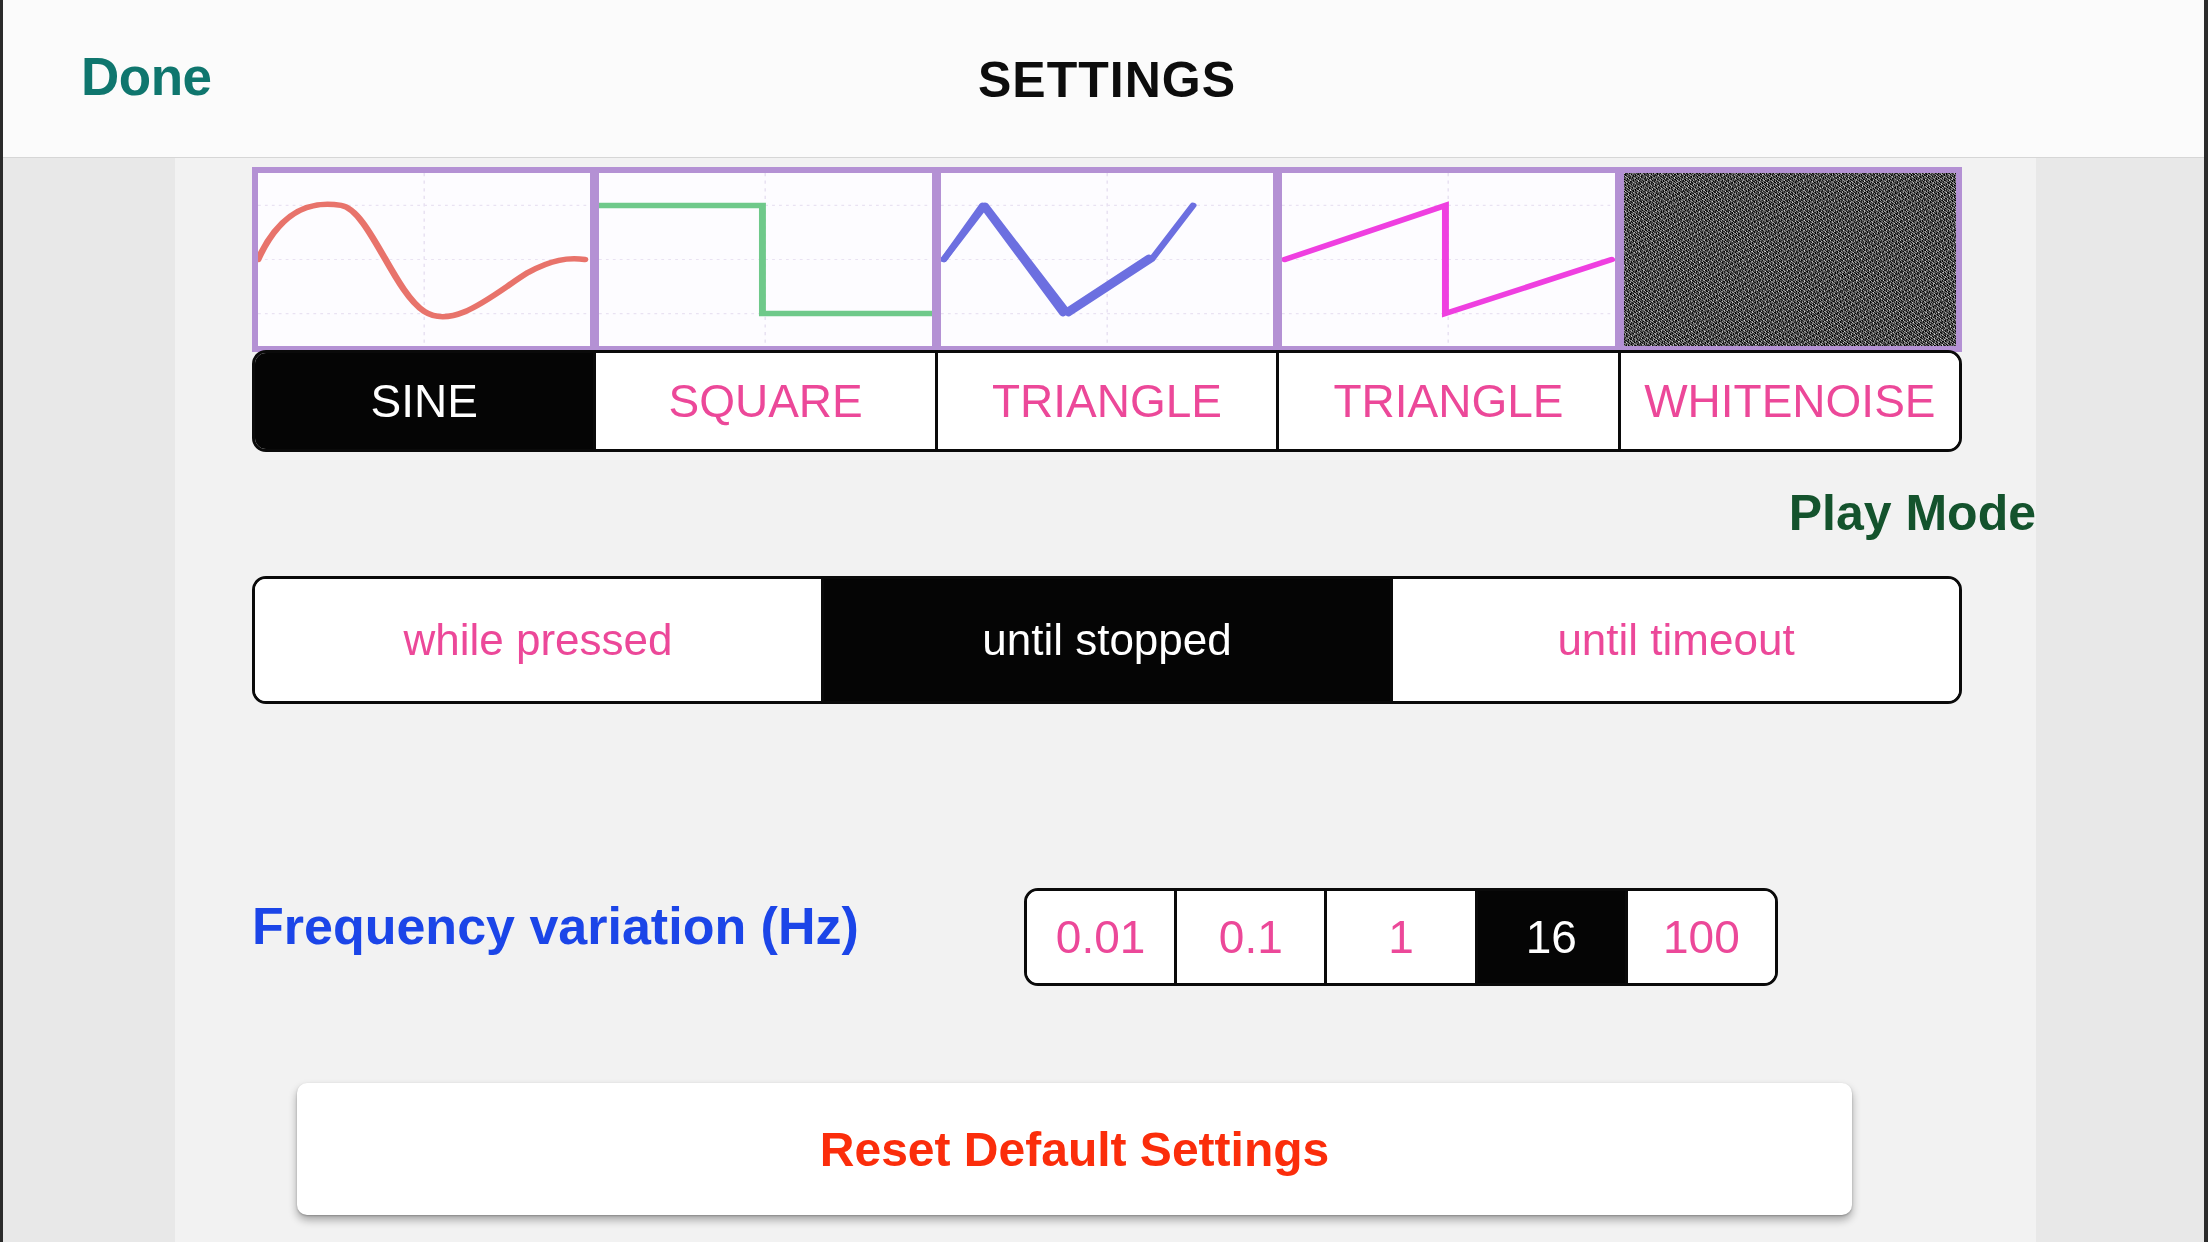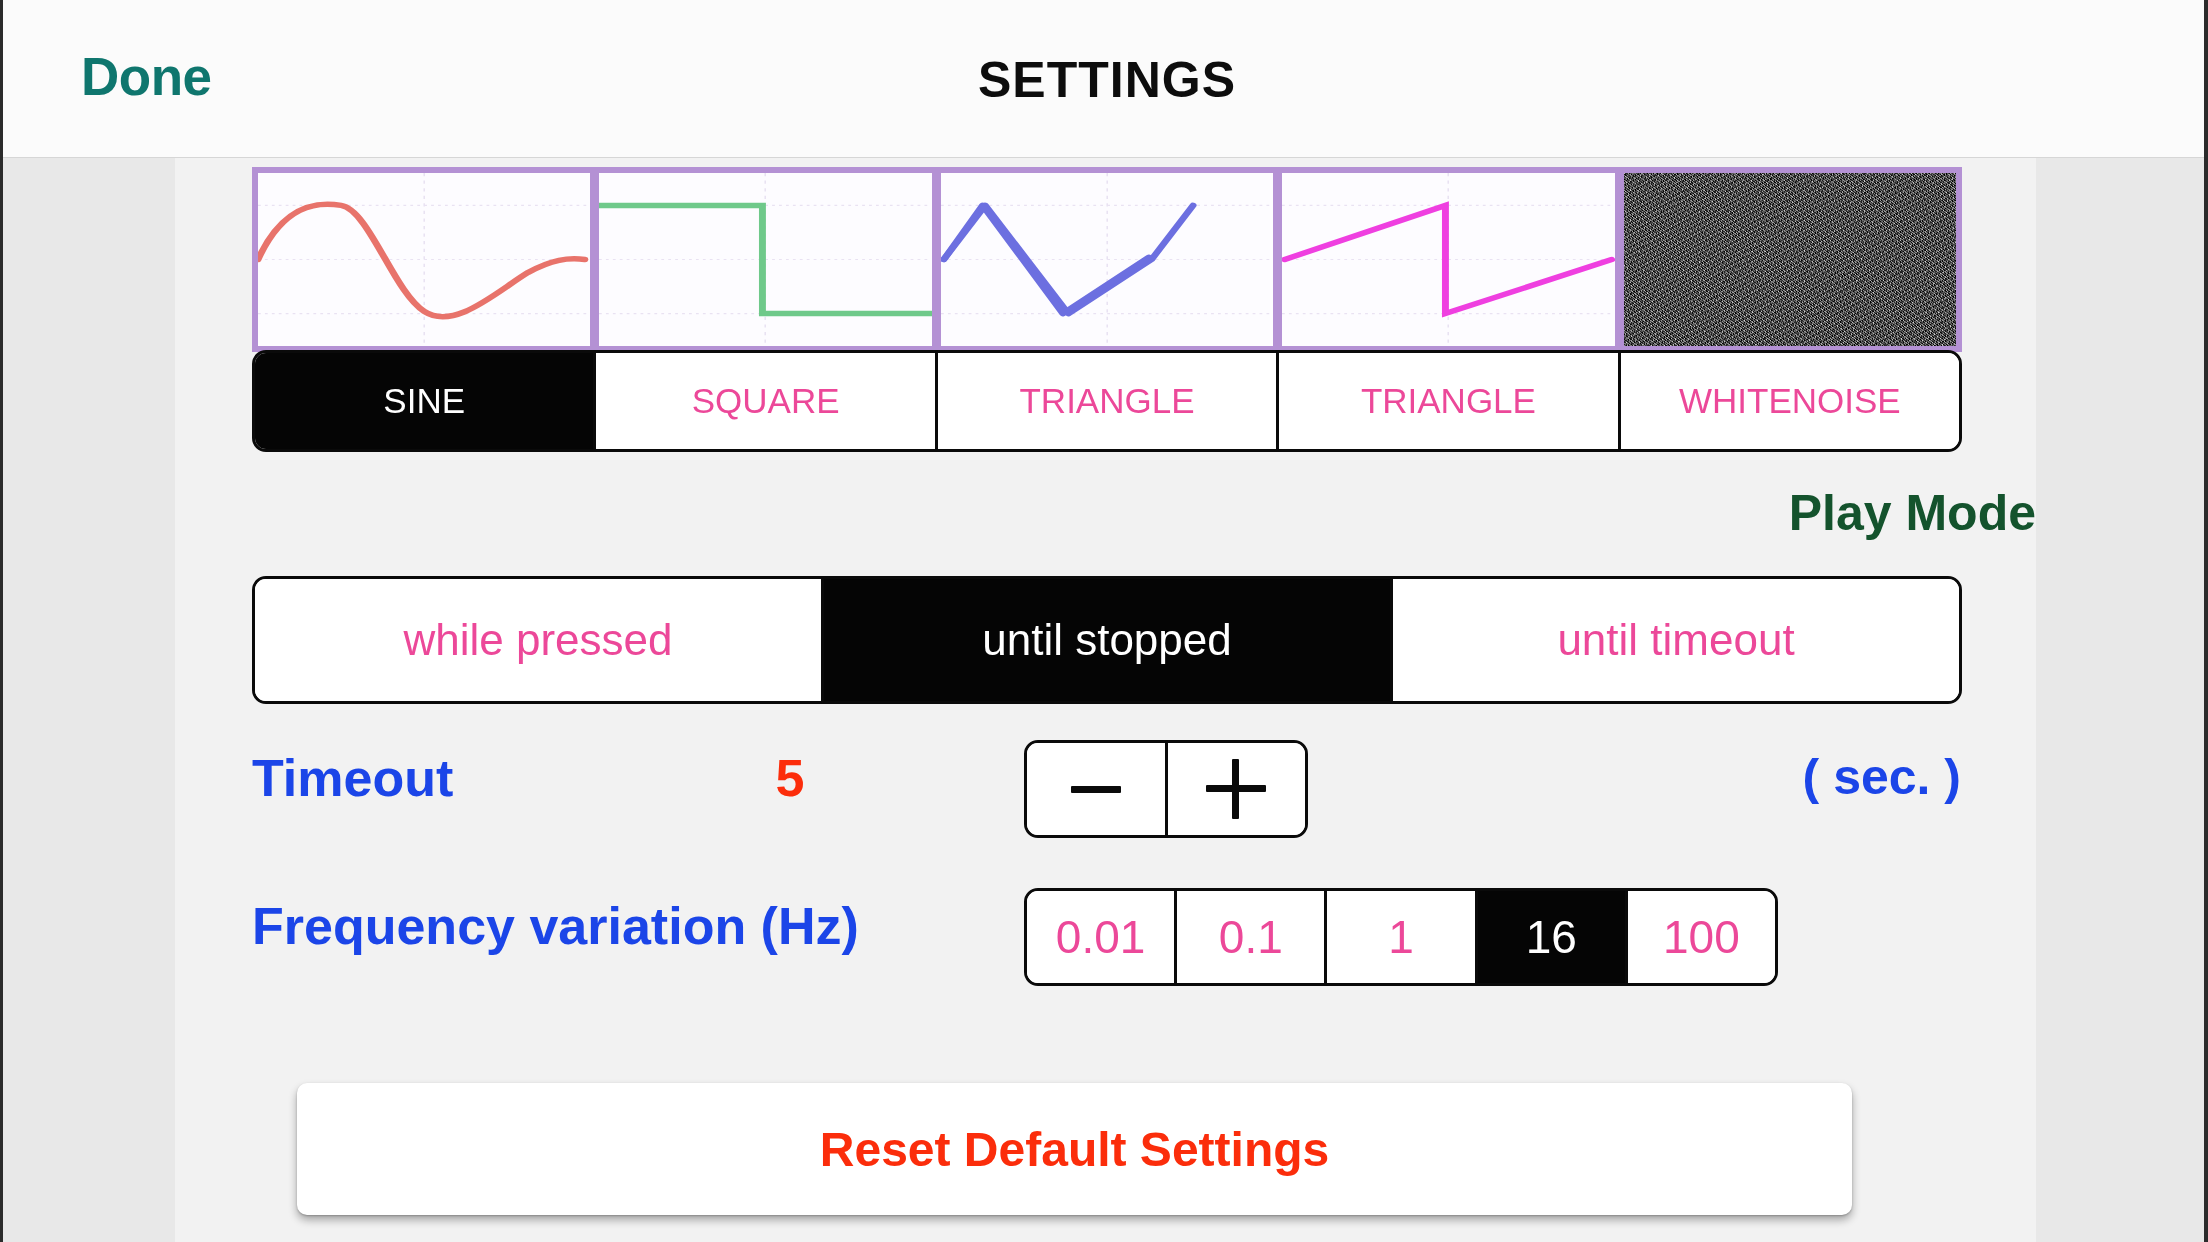--- a/index.html
+++ b/index.html
@@ -134,21 +134,21 @@
     color: #ffffff;
   }
 
   
   .wave-select {
     position: absolute;
     left: 77px;
     top: 192px;
     width: 1710px;
     height: 102px;
-    font-size: 35px;
+    font-size: 46px;
   }
 
   
   .playmode-label {
     position: absolute;
     left: 0;
     right: 0;
     top: 330px;
     text-align: right;
     font-size: 50px;
@@ -361,35 +361,20 @@
     </div>
 
     <div class="playmode-label">Play Mode</div>
 
     <div class="segmented playmode-select">
       <div class="seg">while pressed</div>
       <div class="seg selected">until stopped</div>
       <div class="seg">until timeout</div>
     </div>
 
-    <div class="row-timeout">
-      <div class="label-timeout">Timeout</div>
-      <div class="value-timeout">5</div>
-
-      <div class="segmented stepper">
-        <div class="seg">
-          <span class="glyph-minus"></span>
-        </div>
-        <div class="seg">
-          <span class="glyph-plus"></span>
-        </div>
-      </div>
-
-      <div class="label-sec">( sec. )</div>
-    </div>
 
     <div class="row-freq">
       <div class="label-freq">Frequency variation (Hz)</div>
 
       <div class="segmented freq-select">
         <div class="seg">0.01</div>
         <div class="seg">0.1</div>
         <div class="seg">1</div>
         <div class="seg selected">16</div>
         <div class="seg">100</div>

